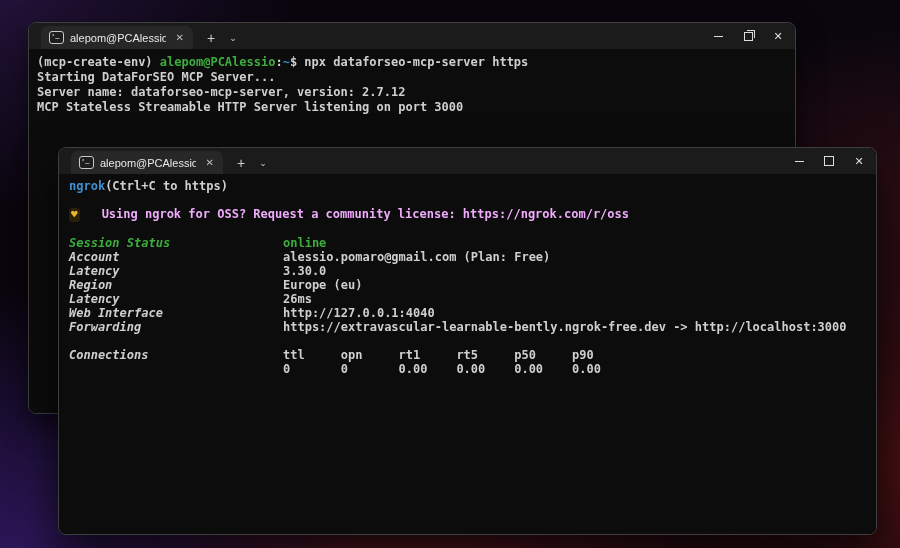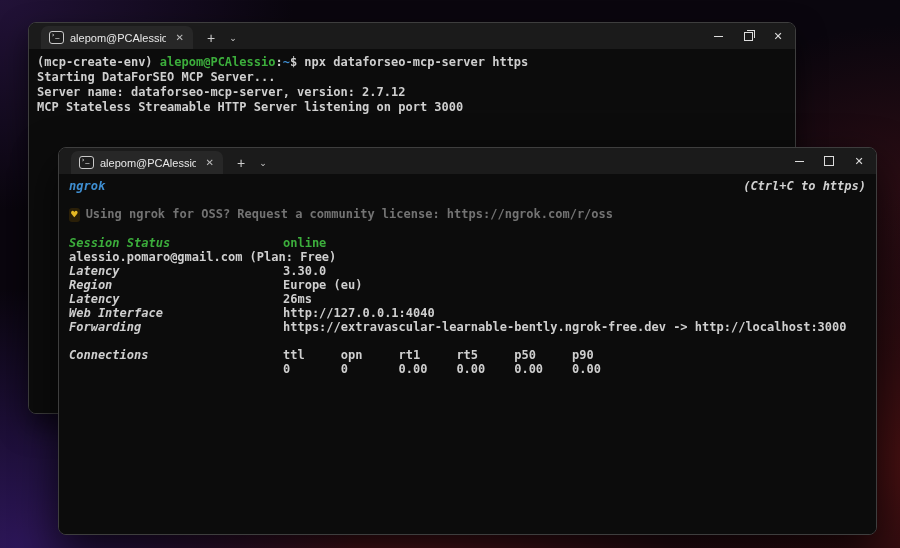--- a/index.html
+++ b/index.html
@@ -50,29 +50,29 @@
     width:7px;height:7px;border-top:1px solid #dddddd;border-right:1px solid #dddddd;}
   .glyph-close{font-size:11px;color:#dddddd;}
 
   
   .term{position:absolute;left:0;right:0;top:26px;bottom:0;background:#0c0c0c;
     font-family:"DejaVu Sans Mono",monospace;font-weight:600;color:#cfcfcf;
     cursor:text;}
   #win-back .term{padding:6px 8px;font-size:12px;line-height:15px;}
   #win-front .term{padding:5px 10px;font-size:12px;line-height:14px;}
   .line{white-space:pre;}
-  .flexline{display:flex;justify-content:space-between;font-style:italic;}
+  .flexline{display:flex;justify-content:flex-start;}
   .blank{height:14px;}
   .row{display:flex;}
   .row .lbl{flex:none;width:214px;font-style:italic;}
   .ccol{display:inline-block;width:57.8px;}
 
   .c-green{color:#3cae3c;}
   .c-blue{color:#3f8fd2;font-weight:700;}
-  .c-magenta{color:#737373;}
+  .c-magenta{color:#f0abfc;margin-left:16px;}
   .emoji-badge{display:inline-block;background:#2a1f08;border-radius:3px;
     color:#e8b923;padding:0 2px;margin-right:6px;font-size:11px;}
 </style>
 </head>
 <body>
 
 <div class="window" id="win-back">
   <div class="titlebar">
     <div class="tab">
       <span class="tab-appicon"></span>
@@ -129,20 +129,21 @@
     </div>
     <div class="blank"></div>
     <div class="line"><span class="emoji-badge">♥</span><span class="c-magenta">Using ngrok for OSS? Request a community license: https://ngrok.com/r/oss</span></div>
     <div class="blank"></div>
 
     <div class="row line">
       <span class="lbl c-green">Session Status</span>
       <span class="c-green">online</span>
     </div>
     <div class="row line">
+      <span class="lbl">Account</span>
       <span>alessio.pomaro@gmail.com (Plan: Free)</span>
     </div>
     <div class="row line">
       <span class="lbl">Latency</span>
       <span>3.30.0</span>
     </div>
     <div class="row line">
       <span class="lbl">Region</span>
       <span>Europe (eu)</span>
     </div>

